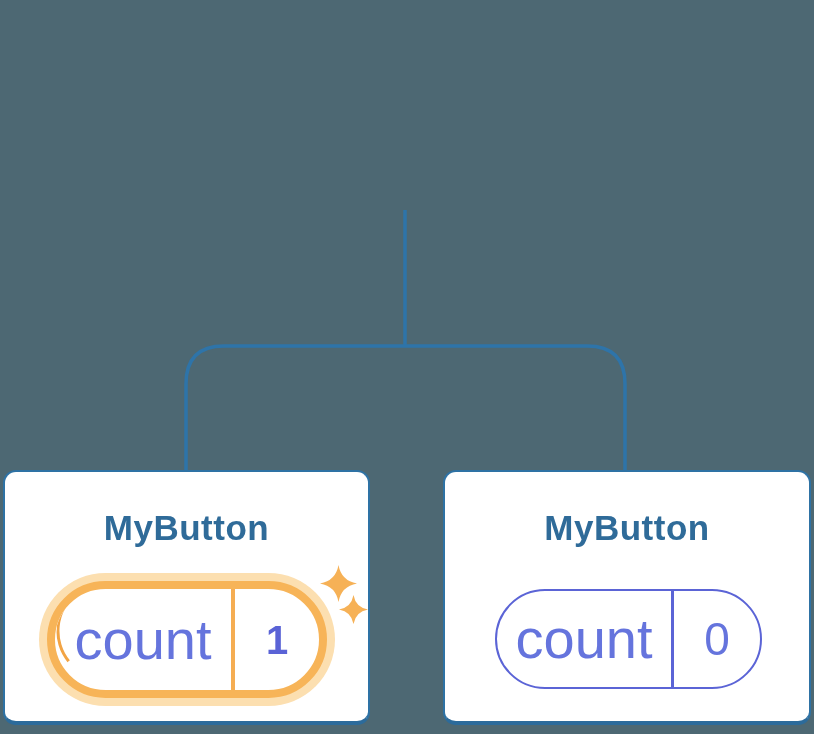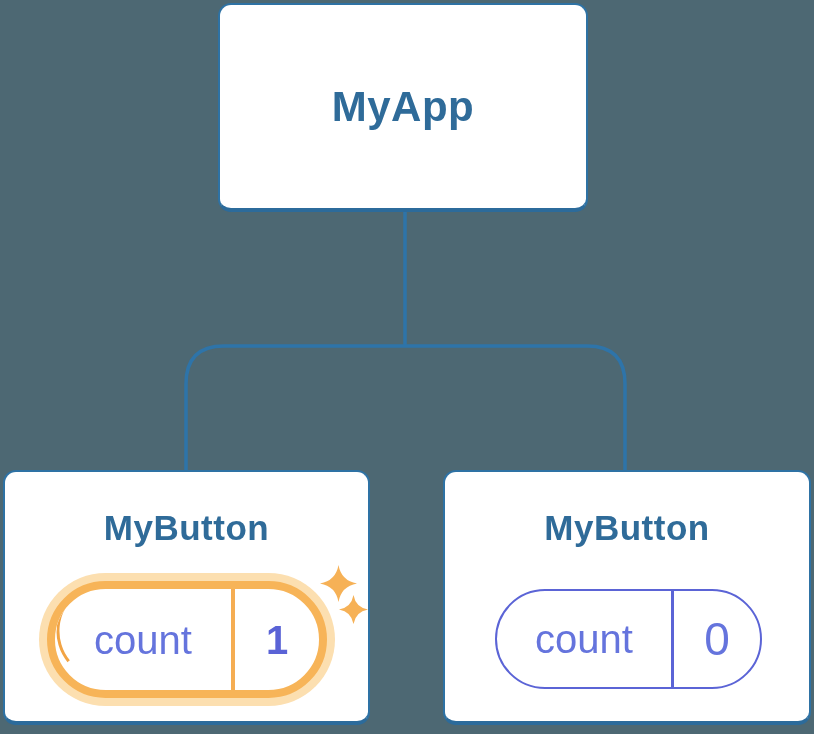--- a/index.html
+++ b/index.html
@@ -86,21 +86,21 @@
     position:absolute;inset:1px;
     border-radius:999px;
     border:3px solid transparent;
     border-left-color:var(--highlight-arc);
     transform:rotate(6deg);
     pointer-events:none;
   }
   .cell{
     display:flex;align-items:center;justify-content:center;
     color:var(--state-text);
-    font-size:40px;
+    font-size:56px;
     line-height:1;
   }
   .cell.key{flex:1;}
   .divider{flex:0 0 auto;}
   .divider.orange{width:4px;background:var(--highlight-divider);}
   .divider.indigo{width:3px;background:var(--plain-pill-border);}
   .cell.val-strong{
     width:84px;
     font-weight:bold;
     font-size:40px;
@@ -128,23 +128,20 @@
 </head>
 <body>
 
 <div class="stage">
 
   <svg class="connectors" viewBox="0 0 814 734" xmlns="http://www.w3.org/2000/svg">
     <path d="M405 210 L405 346"></path>
     <path d="M186 472 L186 384 Q186 346 224 346 L587 346 Q625 346 625 384 L625 472"></path>
   </svg>
 
-  <div class="card card-app">
-    <div class="card-title">MyApp</div>
-  </div>
 
   <div class="card card-left">
     <div class="card-title btn-title">MyButton</div>
 
     <div class="pill-glow">
       <div class="pill-orange">
         <span class="pill-arc"></span>
         <div class="cell key">count</div>
         <div class="divider orange"></div>
         <div class="cell val-strong">1</div>

